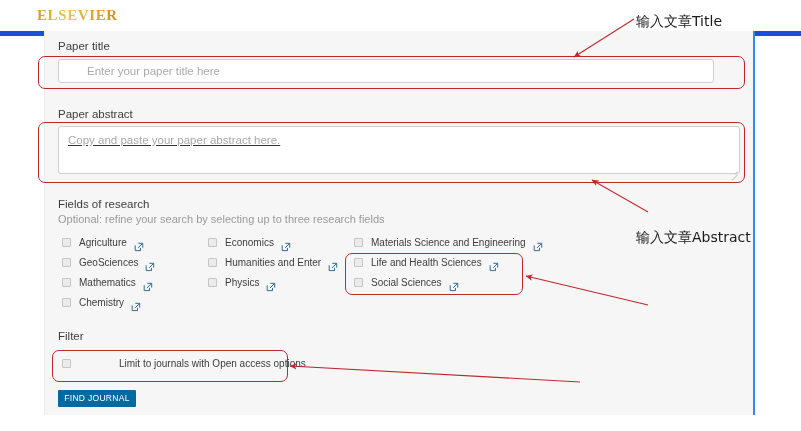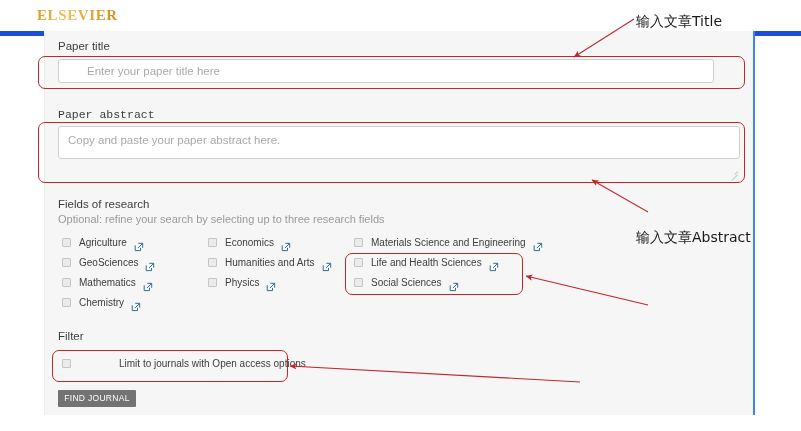--- a/index.html
+++ b/index.html
@@ -79,25 +79,26 @@
   .text-input::placeholder { color: #a9a9a9; }
 
   #paper-title-input {
     left: 13px; top: 28px;
     width: 656px; height: 24px;
     line-height: 22px;
     padding-left: 28px;
   }
   #paper-abstract-input {
     left: 13px; top: 95px;
-    width: 682px; height: 33px;
+    width: 682px; height: 48px;
     padding: 6px 9px;
     line-height: 14px;
     resize: none;
     overflow: hidden;
+    text-decoration: underline;
   }
   .resize-grip {
     position: absolute;
     left: 684px; top: 135px;
     width: 9px; height: 9px;
     pointer-events: none;
   }
   .resize-grip:before, .resize-grip:after {
     content: "";
     position: absolute;
@@ -133,21 +134,21 @@
     width: 9px; height: 9px;
     display: inline-block;
     flex: 0 0 auto;
   }
 
   
   .find-btn {
     position: absolute;
     left: 13px; top: 359px;
     width: 78px; height: 17px;
-    background: #737373;
+    background: #0369a1;
     color: #ffffff;
     border: none;
     border-radius: 1px;
     font-family: "Liberation Sans", sans-serif;
     font-size: 8.5px;
     letter-spacing: 0.3px;
     line-height: 17px;
     text-align: center;
     padding: 0;
     cursor: pointer;
@@ -185,21 +186,21 @@
 
   <div class="elsevier-header">
     <div class="elsevier-logo">ELSEVIER</div>
   </div>
 
   <div class="form-panel">
 
     <div class="field-label" style="left:13px; top:9px;">Paper title</div>
     <input id="paper-title-input" class="text-input" type="text" placeholder="Enter your paper title here" style="">
 
-    <div class="field-label" style="left:13px; top:77px;font-family:Liberation Mono, monospace;">Paper abstract</div>
+    <div class="field-label" style="left:13px; top:77px;">Paper abstract</div>
     <textarea id="paper-abstract-input" class="text-input" placeholder="Copy and paste your paper abstract here." style=""></textarea>
     <span class="resize-grip"></span>
 
     <div class="field-label" style="left:13px; top:167px;">Fields of research</div>
     <div class="field-sublabel" style="left:13px; top:182px;">Optional: refine your search by selecting up to three research fields</div>
 
     <label class="cb-row" style="left:17px; top:206px;">
       <span class="cb-box"></span>
       <span class="cb-text">Agriculture</span>
       <span class="ext-icon">
@@ -250,21 +251,21 @@
       <span class="ext-icon">
         <svg viewBox="0 0 10 10" width="10" height="10">
             <path d="M1.2 3.3v5.3h5.3V5.9" fill="none" stroke="#2f6f95" stroke-width="1"></path>
             <path d="M4.3 1.3h4.4v4.4" fill="none" stroke="#2f6f95" stroke-width="1"></path>
             <path d="M8.6 1.4L4.1 5.9" stroke="#2f6f95" stroke-width="1"></path>
           </svg>
       </span>
     </label>
     <label class="cb-row" style="left:163px; top:226px;">
       <span class="cb-box"></span>
-      <span class="cb-text">Humanities and Arts</span>
+      <span class="cb-text">Humanities and Enter</span>
       <span class="ext-icon">
         <svg viewBox="0 0 10 10" width="10" height="10">
             <path d="M1.2 3.3v5.3h5.3V5.9" fill="none" stroke="#2f6f95" stroke-width="1"></path>
             <path d="M4.3 1.3h4.4v4.4" fill="none" stroke="#2f6f95" stroke-width="1"></path>
             <path d="M8.6 1.4L4.1 5.9" stroke="#2f6f95" stroke-width="1"></path>
           </svg>
       </span>
     </label>
     <label class="cb-row" style="left:163px; top:246px;">
       <span class="cb-box"></span>

